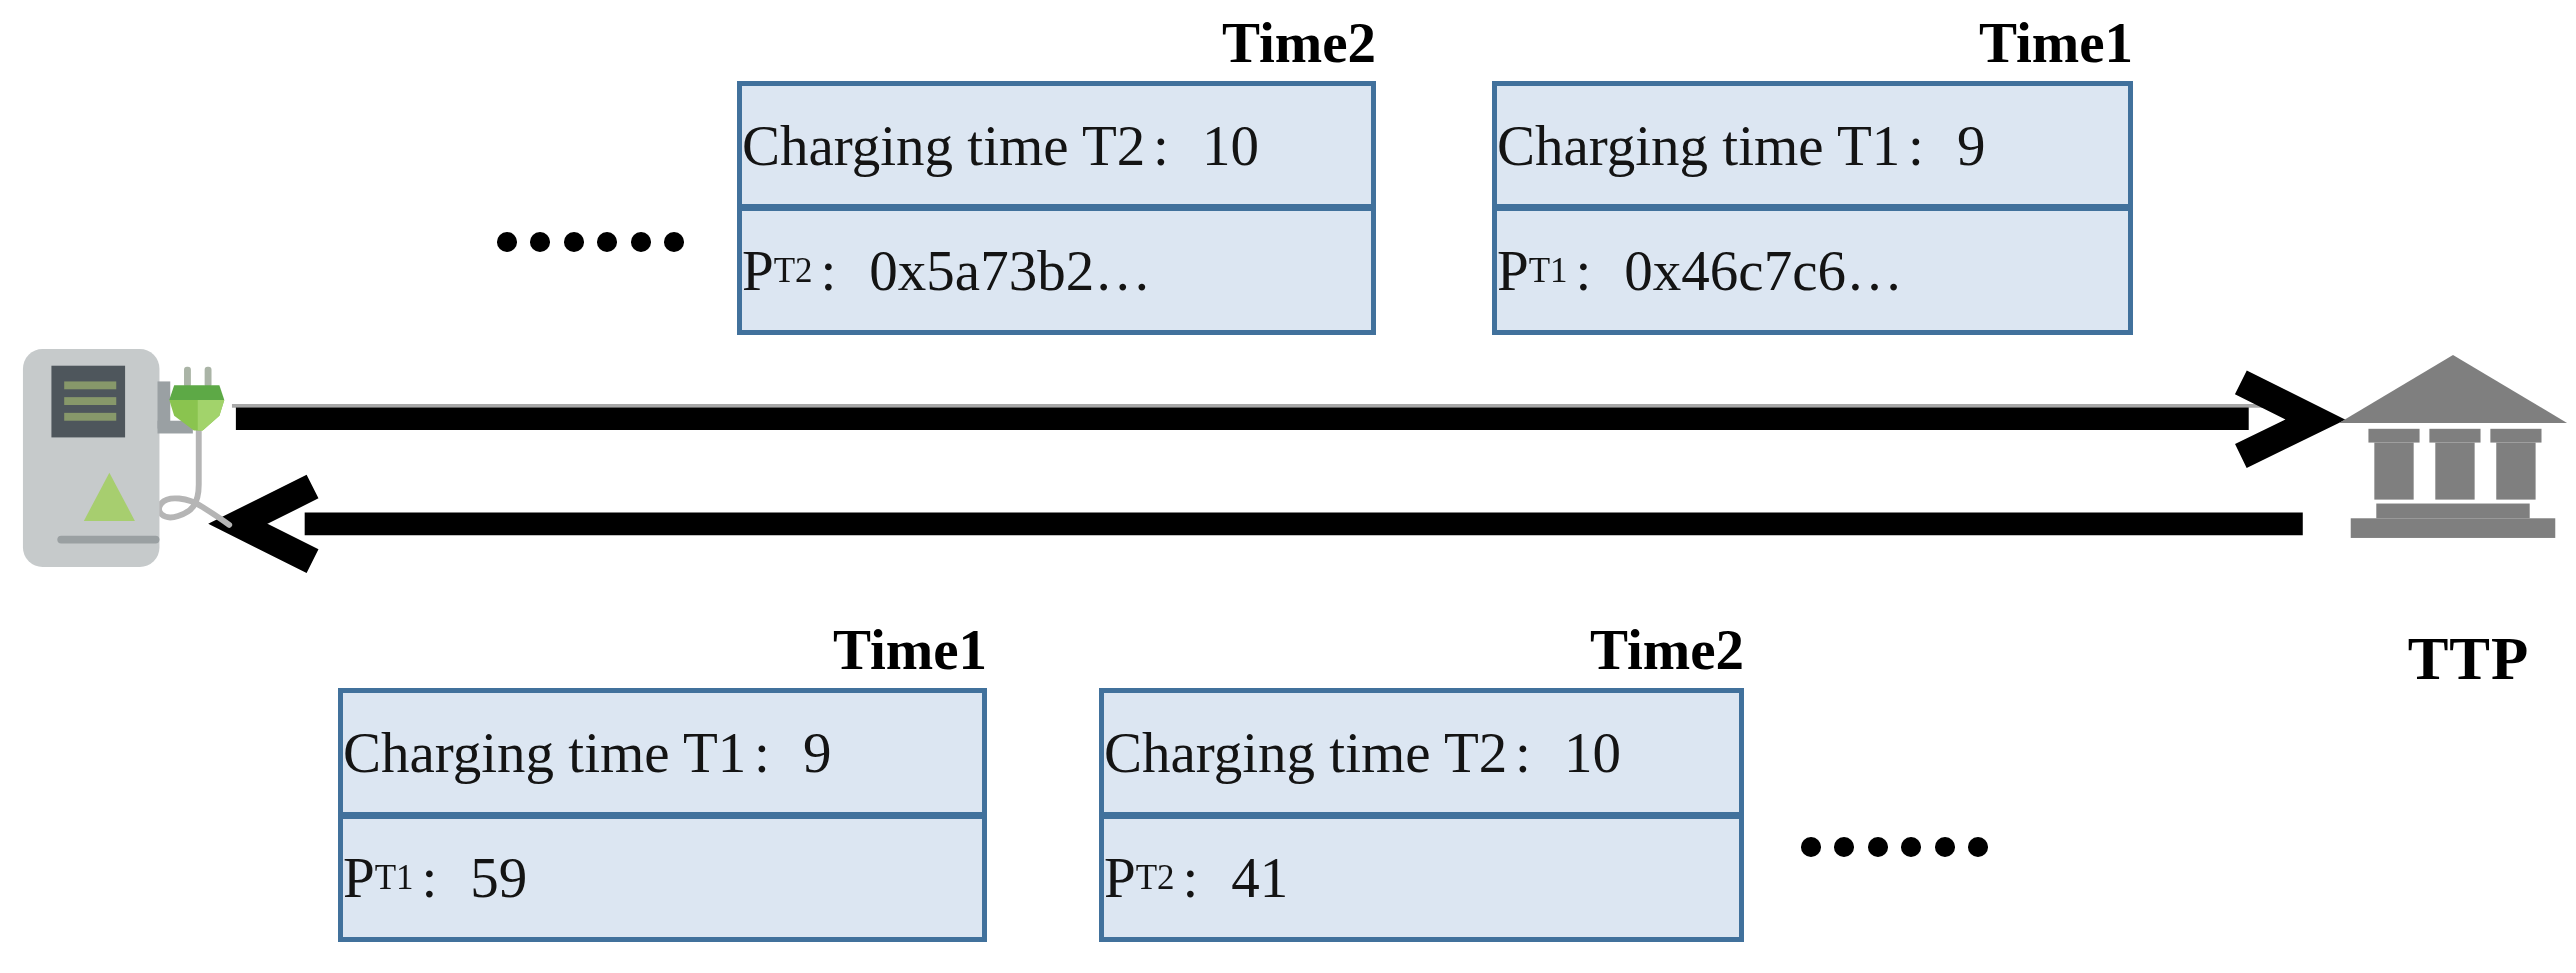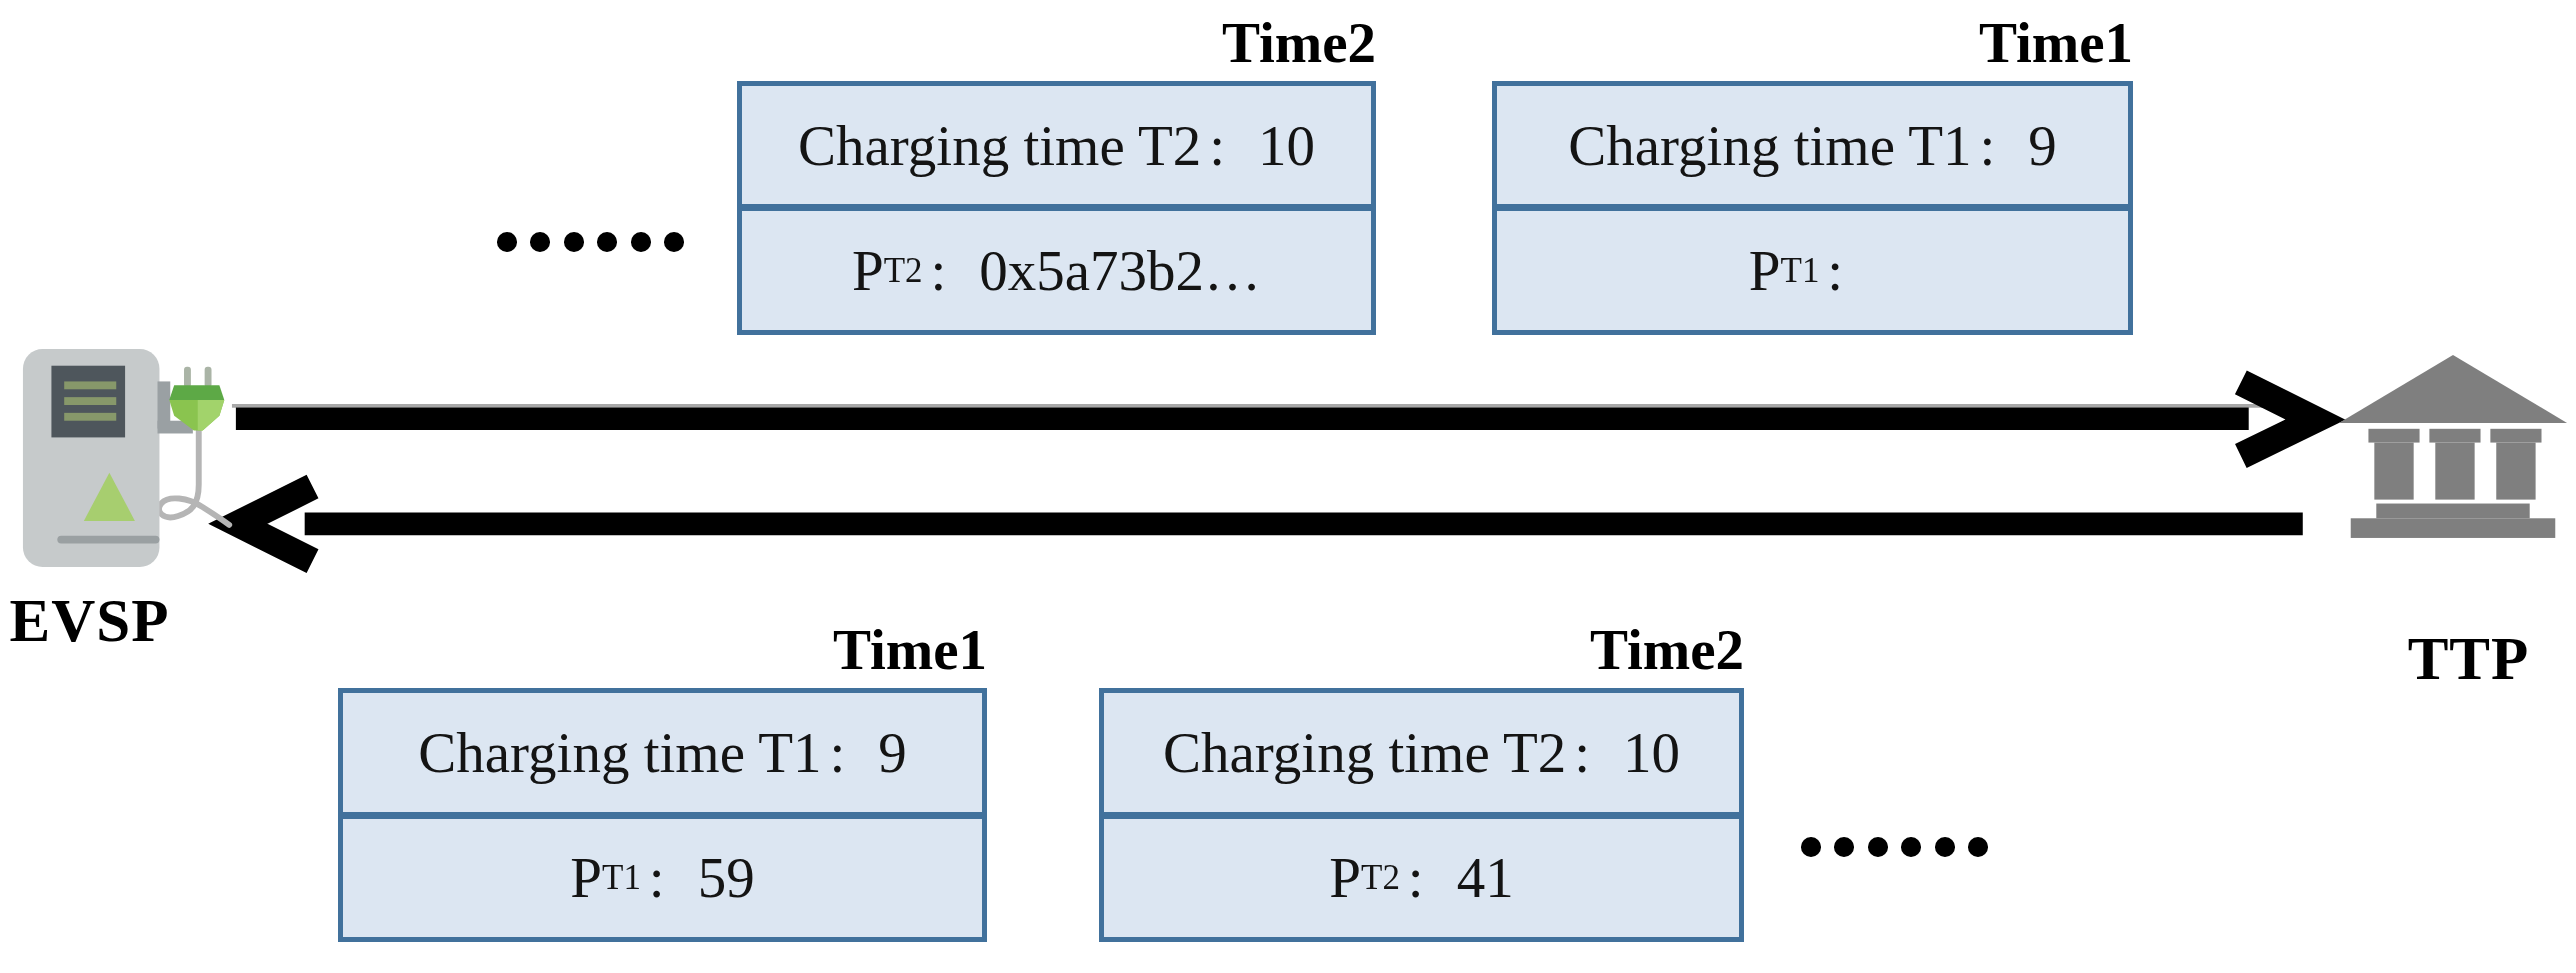--- a/index.html
+++ b/index.html
@@ -48,21 +48,21 @@
     color:#000;
   }
   .msgbox .frame{
     border:5.9px solid var(--box-border);
     background:var(--box-fill);
     height:254px;
     display:flex;flex-direction:column;
   }
   .msgbox .row{
     flex:1 1 0;
-    display:flex;align-items:center;justify-content:center;
+    display:flex;align-items:center;
     font-size:57px;white-space:nowrap;
   }
   .msgbox .row.r2{border-top:7.9px solid var(--box-border);}
   .msgbox .colon{margin:0 33px 0 7.9px;}
   .msgbox sub{font-size:35px;line-height:0;}
 
   
   .dots{position:absolute;display:flex;gap:13.8px;align-items:center;}
   .dots .dot{width:19.7px;height:19.7px;border-radius:50%;background:#000;display:block;}
   .dots-top{left:497px;top:232px;}
@@ -108,21 +108,20 @@
       <rect x="38" y="197" width="104" height="8" rx="4" style="fill:#9aa0a2;"></rect>
 
       <rect x="167" y="25" width="7" height="21" rx="3" style="fill:#aab4a6;"></rect>
       <rect x="188" y="25" width="7" height="21" rx="3" style="fill:#aab4a6;"></rect>
 
       <polygon points="157,44 203,44 208,59 152,59" style="fill:var(--plug-green-dark);"></polygon>
       <polygon points="152,59 208,59 203,75 186,90 177,90 157,75" style="fill:var(--plug-green);"></polygon>
       <polygon points="181,59 208,59 203,75 186,90 181,90" style="fill:var(--plug-green-light);"></polygon>
     </svg>
   </div>
-  <div class="entity-label evsp-label">EVSP</div>
 
   <div class="entity" style="left:2335px;top:350px;width:236px;height:193px;">
     <svg viewBox="0 0 240 196" width="236" height="193" aria-hidden="true">
       <polygon points="4,74 120,5 236,74" style="fill:var(--bank-gray);" stroke-linejoin="round"></polygon>
       <rect x="34" y="80" width="52" height="14" style="fill:var(--bank-gray);"></rect>
       <rect x="96" y="80" width="52" height="14" style="fill:var(--bank-gray);"></rect>
       <rect x="158" y="80" width="52" height="14" style="fill:var(--bank-gray);"></rect>
       <rect x="40" y="94" width="40" height="58" style="fill:var(--bank-gray);"></rect>
       <rect x="102" y="94" width="40" height="58" style="fill:var(--bank-gray);"></rect>
       <rect x="164" y="94" width="40" height="58" style="fill:var(--bank-gray);"></rect>
@@ -172,20 +171,21 @@
     <div class="frame">
       <div class="row r1">
         <span>Charging time T1</span>
           <span class="colon">:</span>
           <span>9</span>
       </div>
       <div class="row r2">
         <span>P</span>
           <sub>T1</sub>
           <span class="colon">:</span>
+          <span>0x46c7c6…</span>
       </div>
     </div>
   </div>
 
   <div class="msgbox" style="left:338px;top:621px;width:649px;">
     <div class="title">Time1</div>
     <div class="frame">
       <div class="row r1">
         <span>Charging time T1</span>
           <span class="colon">:</span>

